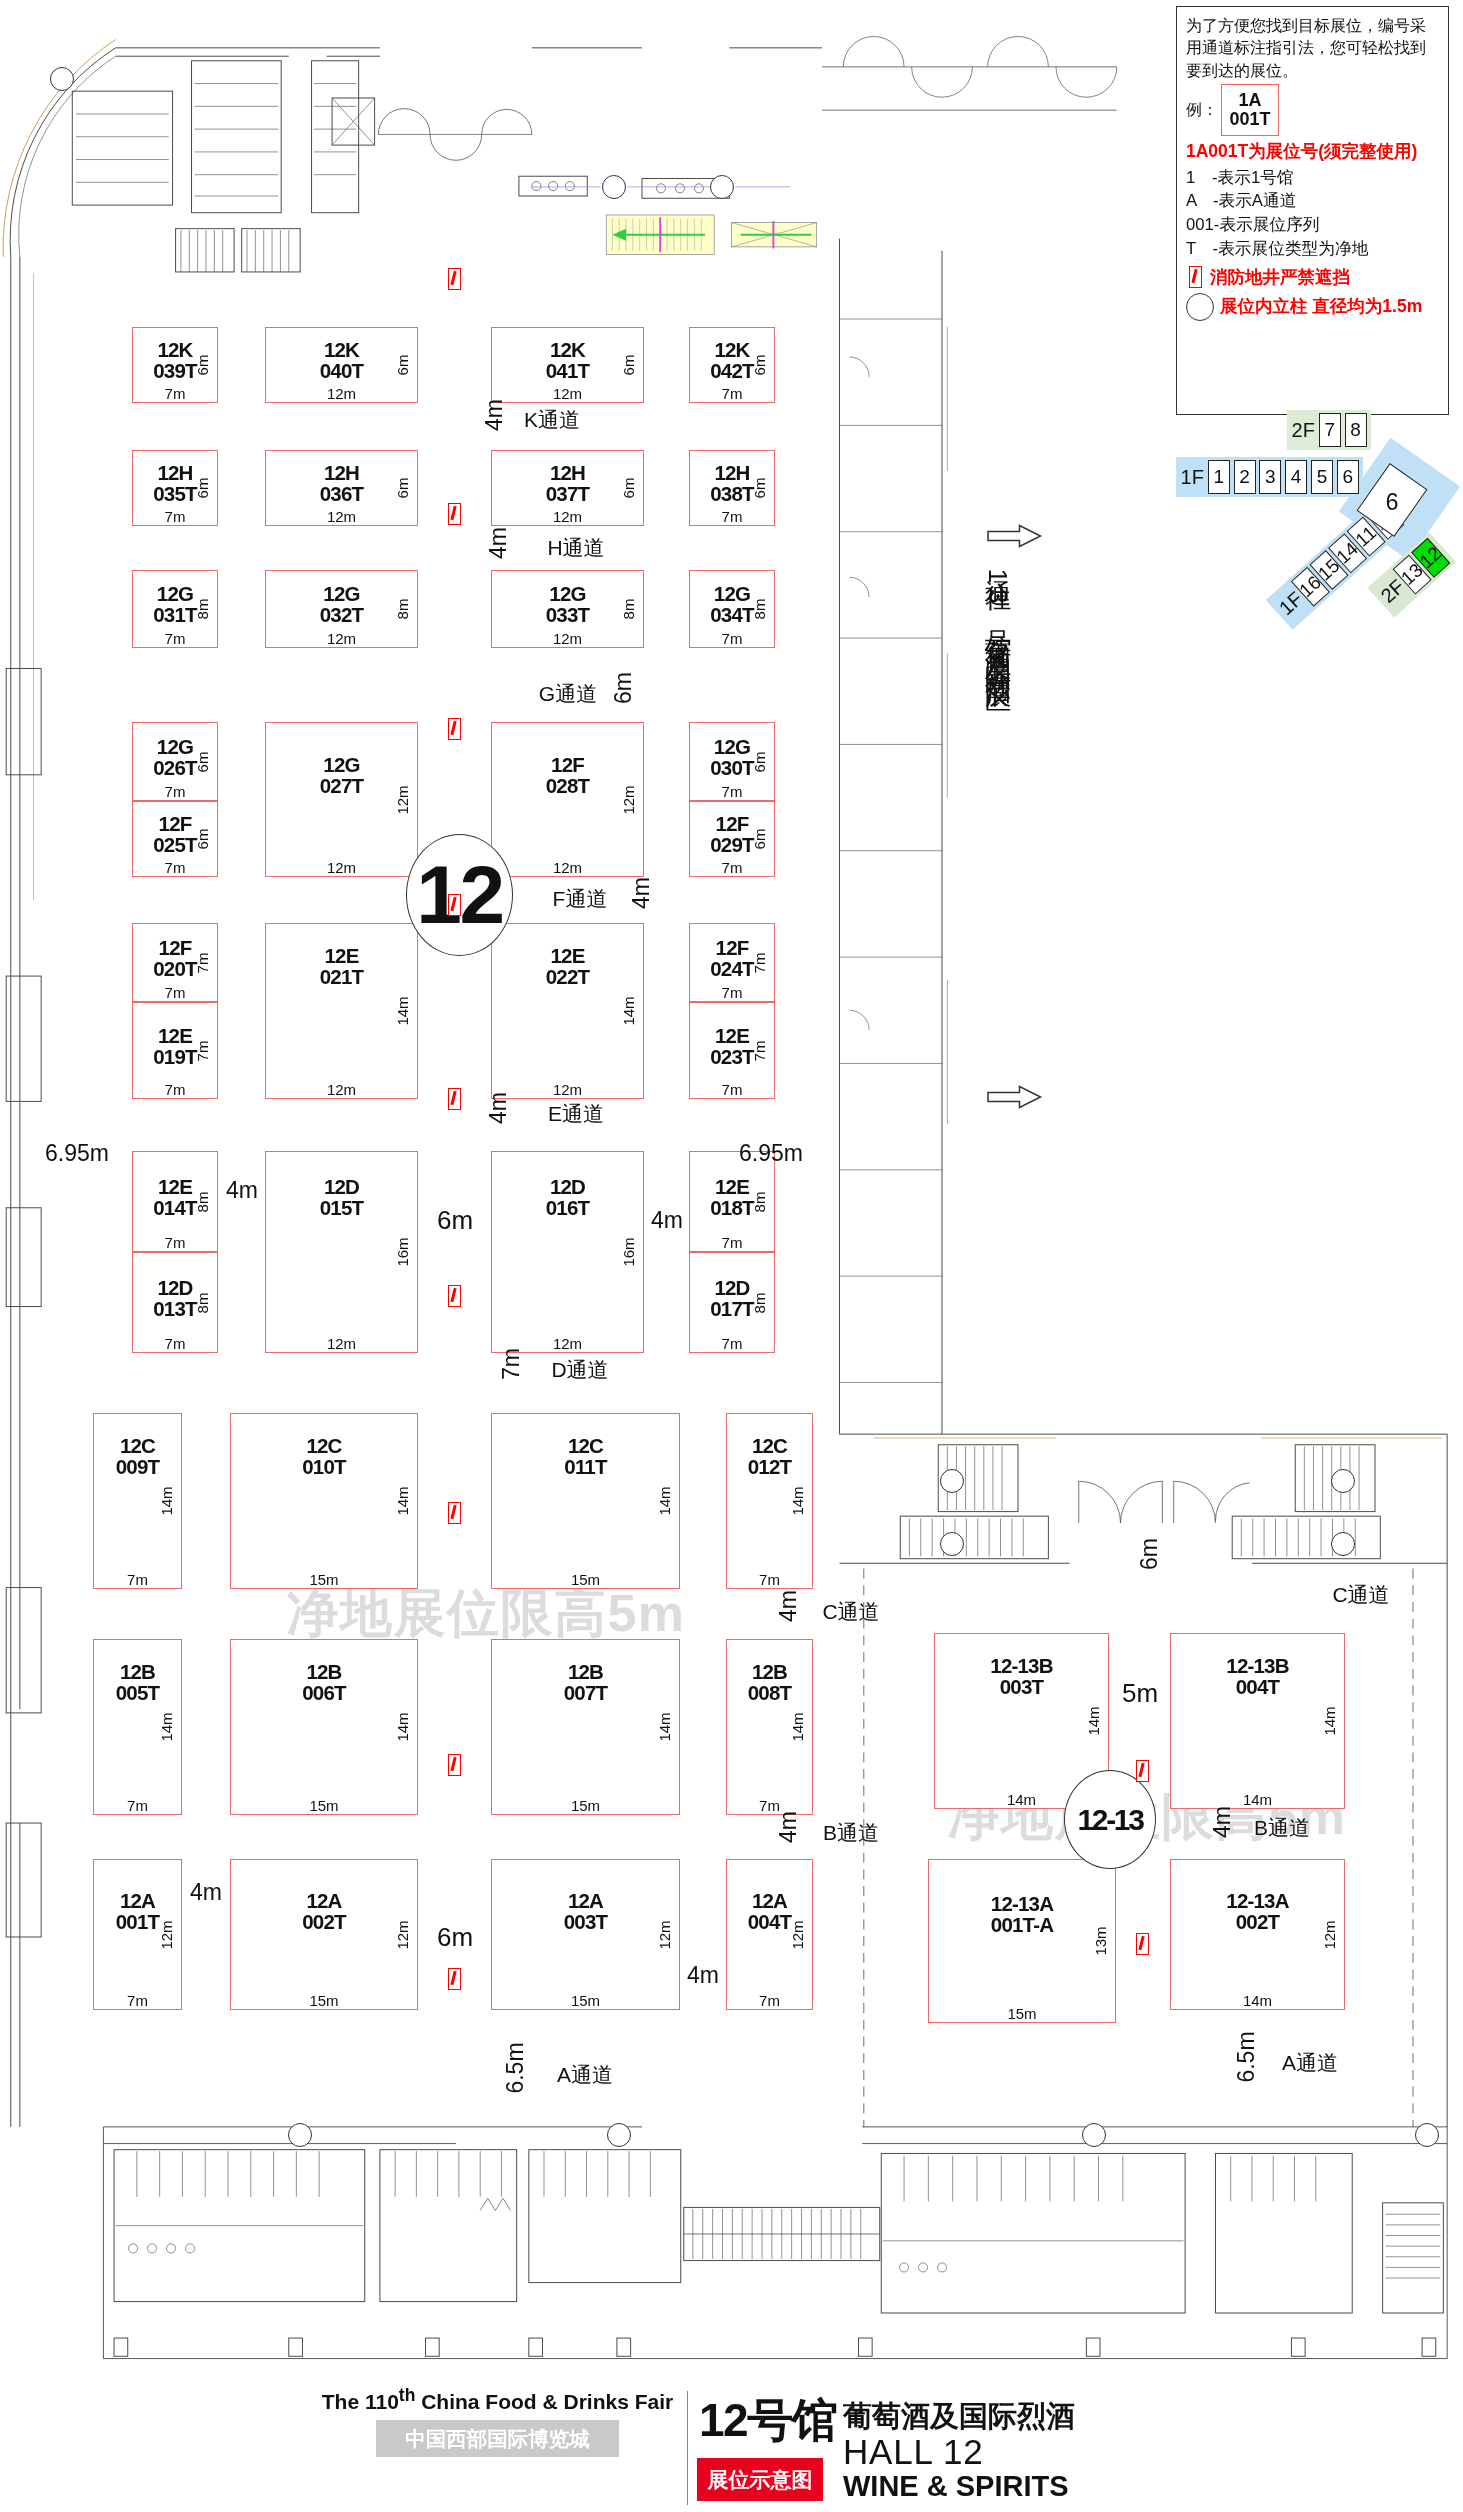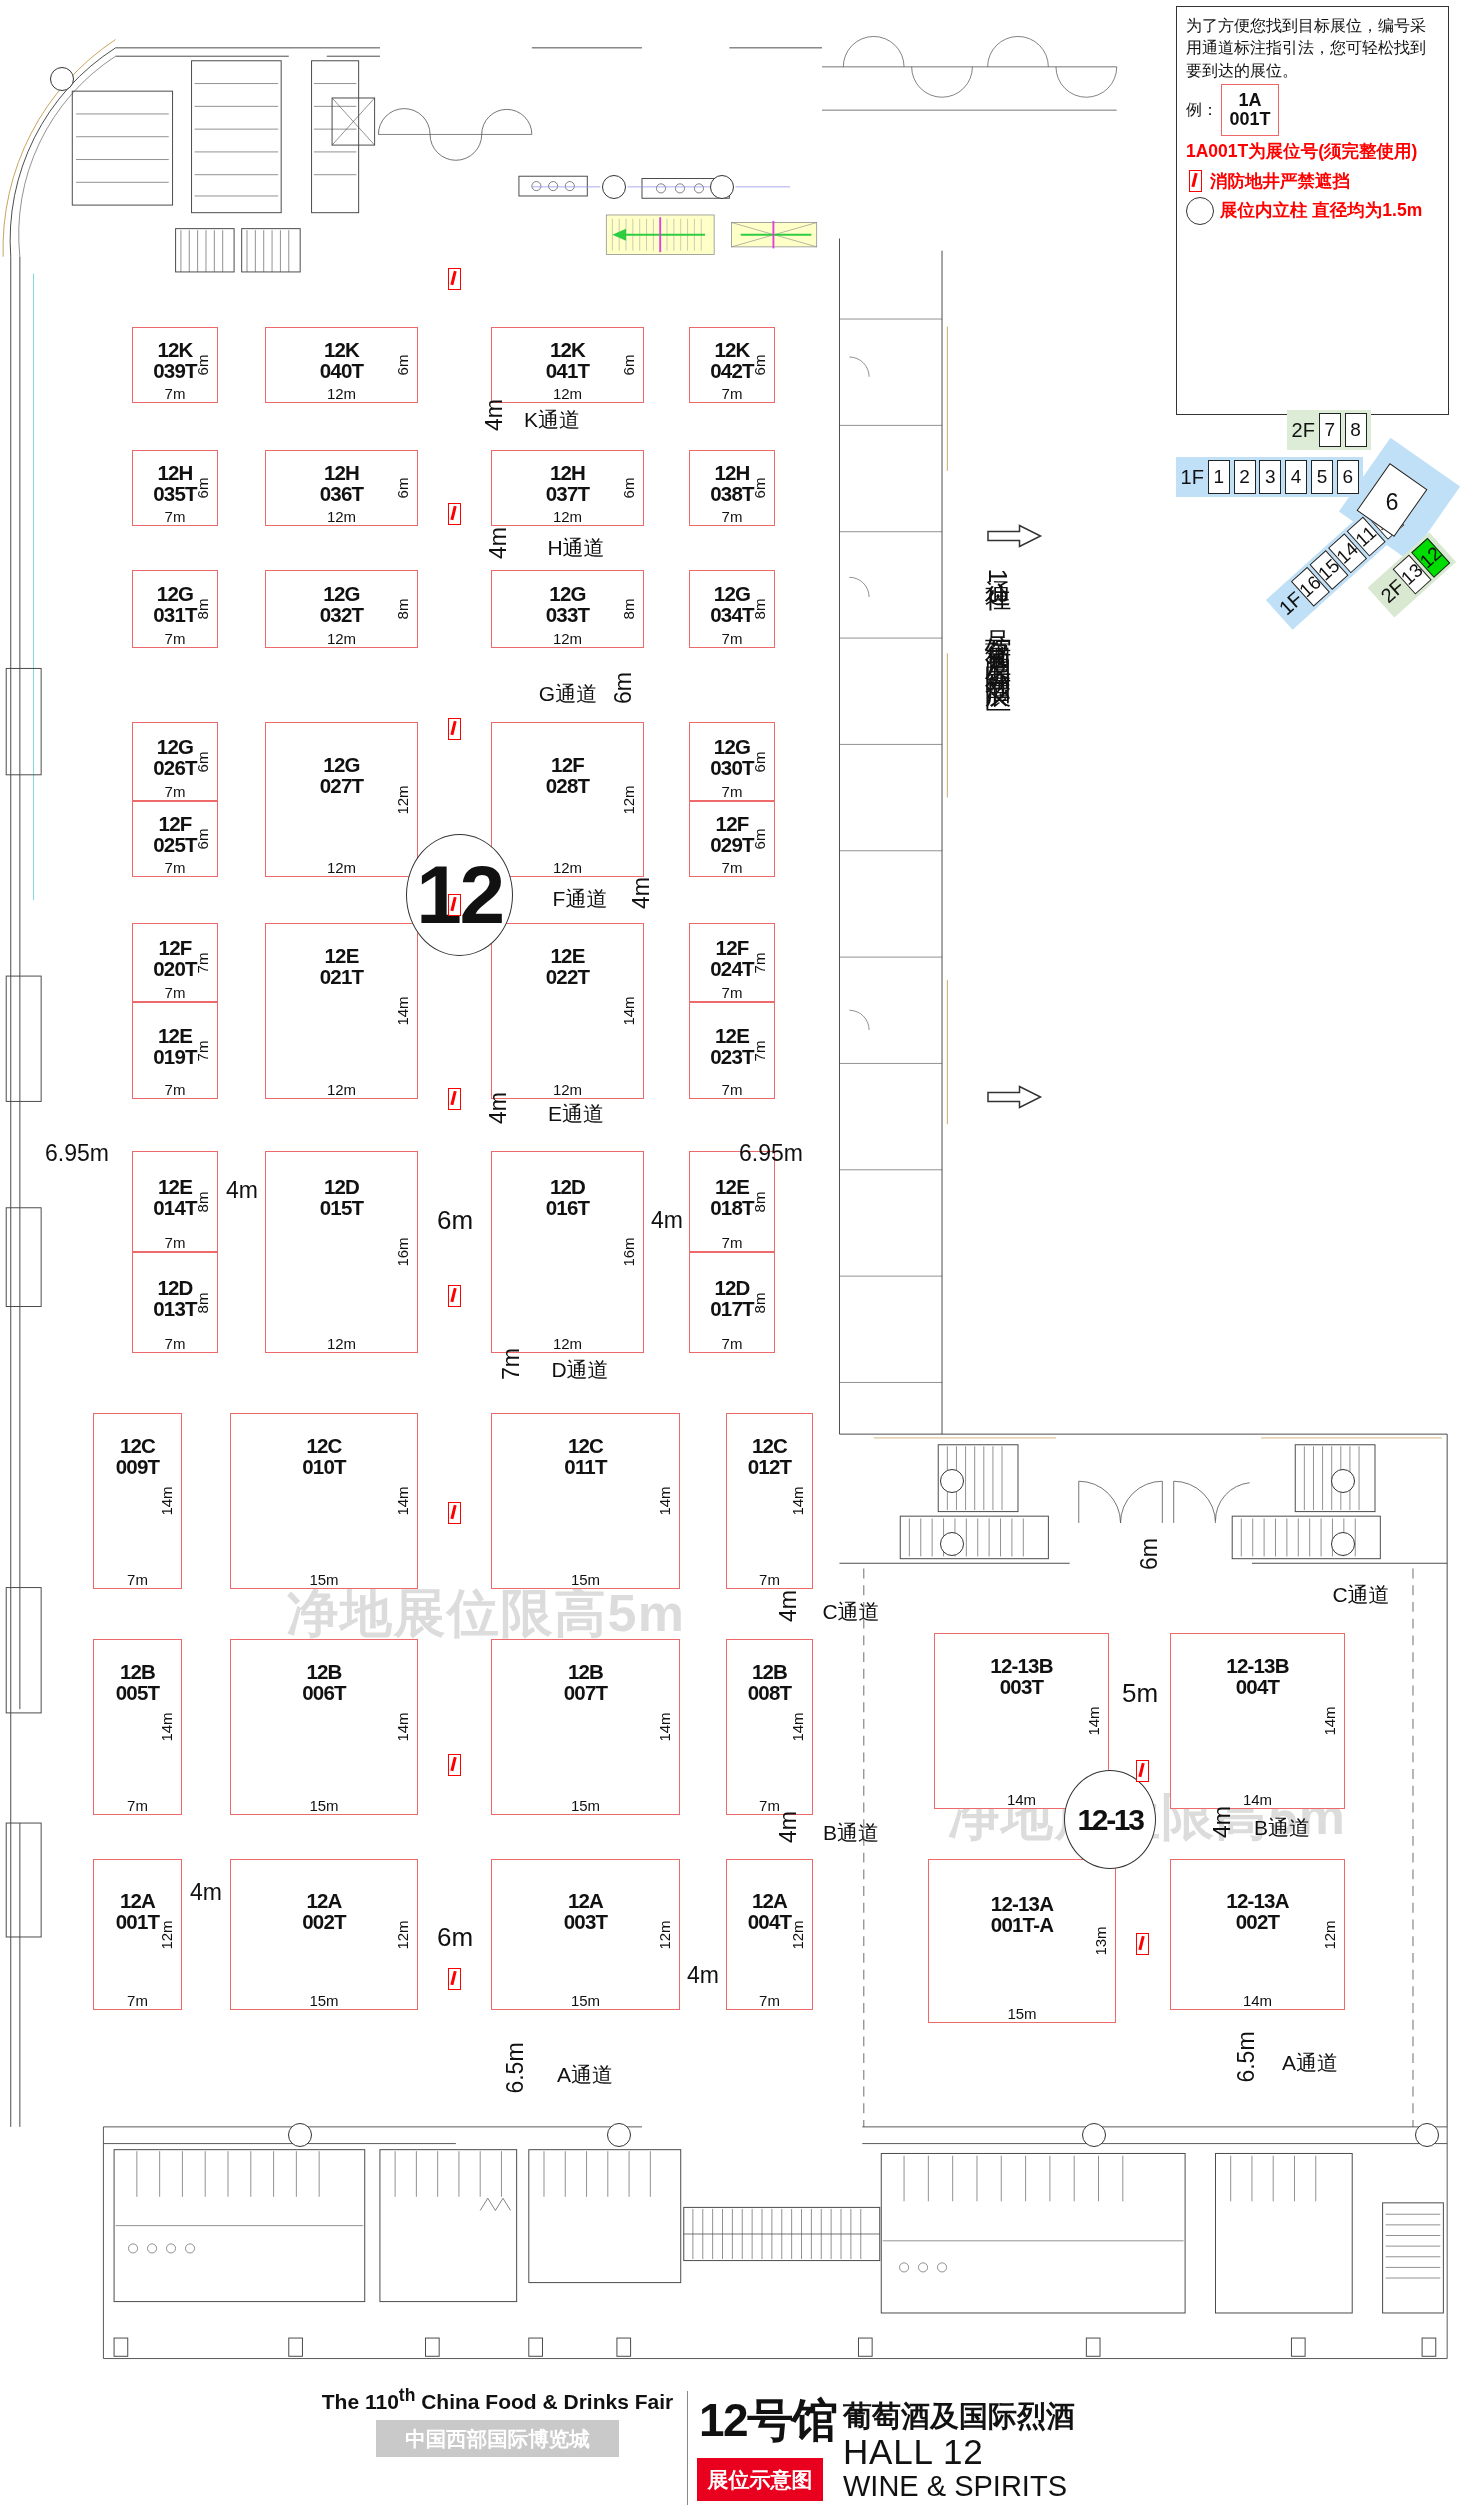--- a/index.html
+++ b/index.html
@@ -52,21 +52,21 @@
   
   #titleblock{position:absolute;left:319px;top:2385px;width:836px;height:125px;z-index:8;}
   .tb-left{position:absolute;left:0;top:0;width:357px;text-align:center;}
   .tb-en{font-weight:bold;font-size:21px;}
   .tb-cn{color:#e8001e;font-weight:bold;font-size:32px;letter-spacing:0.8px;margin-top:1.5px;}
   .tb-venue{margin:6px auto 0 auto;width:243px;background:#c9c9c9;color:#fff;font-weight:bold;font-size:20.5px;padding:4.6px 0;}
   .tb-div{position:absolute;left:368px;top:6px;width:1.1px;height:114px;background:#888;}
   .tb-hallcn{position:absolute;left:380px;top:4.6px;font-weight:bold;font-size:46px;letter-spacing:-1.5px;}
   .tb-desc{position:absolute;left:524px;top:12px;font-weight:bold;font-size:29px;}
   .tb-hallen{position:absolute;left:524px;top:47px;font-weight:normal;font-size:35px;letter-spacing:0.8px;}
-  .tb-wine{position:absolute;left:524px;top:85px;font-weight:normal;font-size:29px;}
+  .tb-wine{position:absolute;left:524px;top:85px;font-weight:bold;font-size:29px;}
   .tb-badge{position:absolute;left:378px;top:73px;background:#e8001e;color:#fff;font-weight:bold;font-size:21px;padding:7.6px 10.6px;}
 </style>
 </head>
 <body>
 
 <div id="plan">
 
   <svg id="bg" width="1464" height="2512" viewBox="0 0 1927 3307">
     <g stroke="#4a4a4a" stroke-width="1.3" fill="none">
       <path d="M152,52 A330,330 0 0 0 4,338" stroke="#c9a15a"></path>
@@ -635,20 +635,26 @@
   <div id="legend">
     <p class="intro">为了方便您找到目标展位，编号采用通道标注指引法，您可轻松找到要到达的展位。</p>
     <div class="exrow">
       <span>例：</span>
       <div class="exbooth">
         <span>1A</span>
         <span>001T</span>
       </div>
     </div>
     <div class="rednote">1A001T为展位号(须完整使用)</div>
+    <div id="legend-defs">
+        <div class="defline">1　-表示1号馆</div>
+        <div class="defline">A　-表示A通道</div>
+        <div class="defline">001-表示展位序列</div>
+        <div class="defline">T　-表示展位类型为净地</div>
+      </div>
     <div class="lgfire">
       <span class="firemini">
           <i></i>
         </span>
       <span class="rednote" style="margin:0">消防地井严禁遮挡</span>
     </div>
     <div class="lgpil">
       <span class="pc"></span>
       <span class="rednote" style="margin:0">展位内立柱 直径均为1.5m</span>
     </div>

